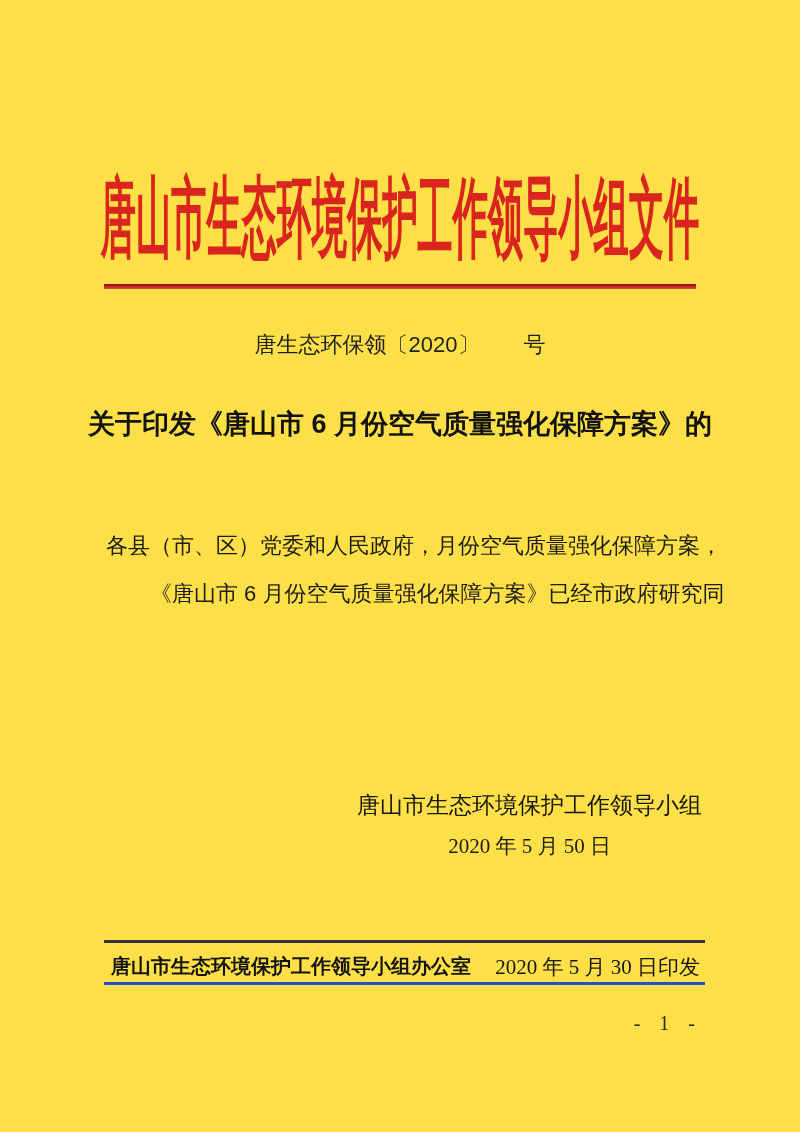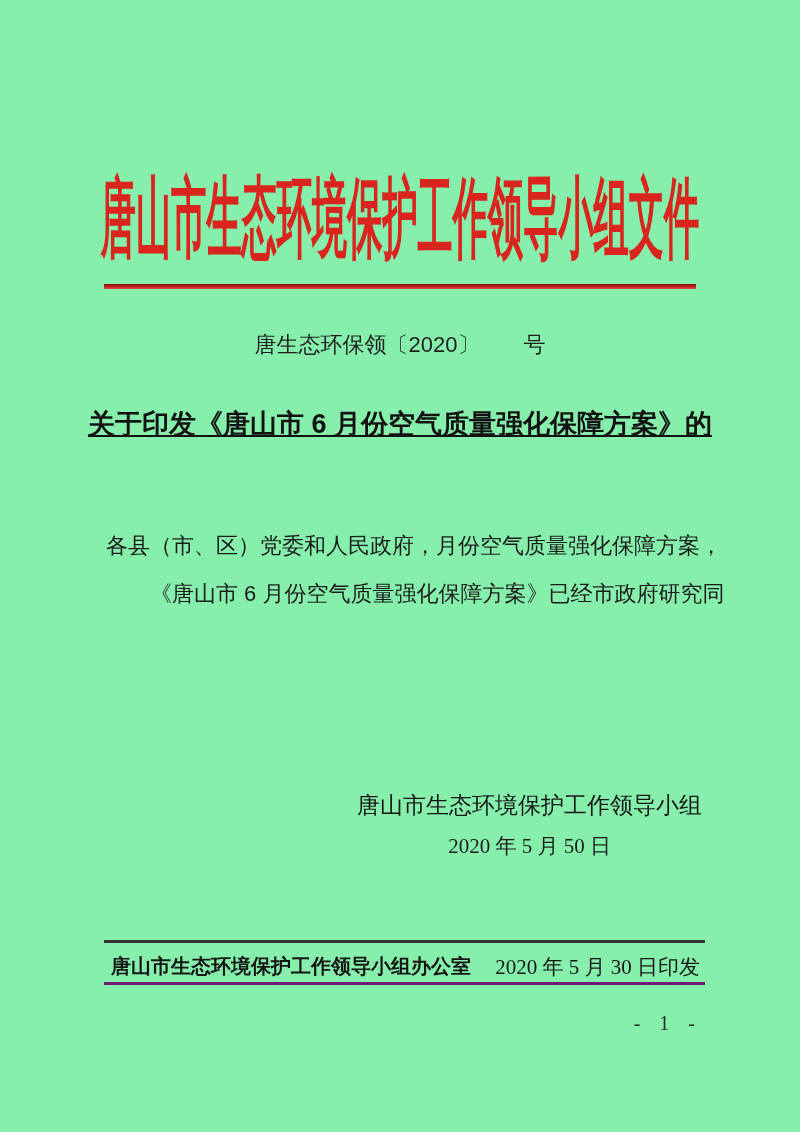--- a/index.html
+++ b/index.html
@@ -2,21 +2,21 @@
 <html><head>
 <meta charset="utf-8">
 <style>
   * { margin: 0; padding: 0; box-sizing: border-box; }
   html, body { background: #ffffff; }
   .page {
     position: relative;
     width: 800px;
     height: 1132px;
     margin: 0 auto;
-    background: #86efac;
+    background: #fde047;
     overflow: hidden;
     font-family: "Liberation Sans", "DejaVu Sans", sans-serif;
     color: #1a1a1a;
   }
   
   .red-header-text {
     position: absolute;
     left: 50%;
     top: 172px;
     white-space: nowrap;
@@ -51,21 +51,20 @@
   .doc-title {
     position: absolute;
     top: 398px;
     left: 60px;
     width: 680px;
     text-align: center;
     font-size: 27px;
     font-weight: bold;
     line-height: 52px;
     color: #121212;
-    text-decoration: underline;
   }
   .doc-title .t-line { white-space: nowrap; }
   
   .body-block {
     position: absolute;
     top: 522px;
     left: 106px;
     width: 600px;
     font-size: 22px;
     font-weight: 500;
@@ -97,21 +96,21 @@
     white-space: nowrap;
   }
   
   .footer-bar {
     position: absolute;
     top: 940px;
     left: 104px;
     width: 601px;
     height: 45px;
     border-top: 3px solid #333333;
-    border-bottom: 3px solid #701a75;
+    border-bottom: 3px solid #1d4ed8;
     display: flex;
     align-items: center;
     justify-content: space-between;
     padding: 8px 5px 0 7px;
   }
   .footer-office {
     font-size: 20px;
     font-weight: bold;
     color: #141414;
     white-space: nowrap;

